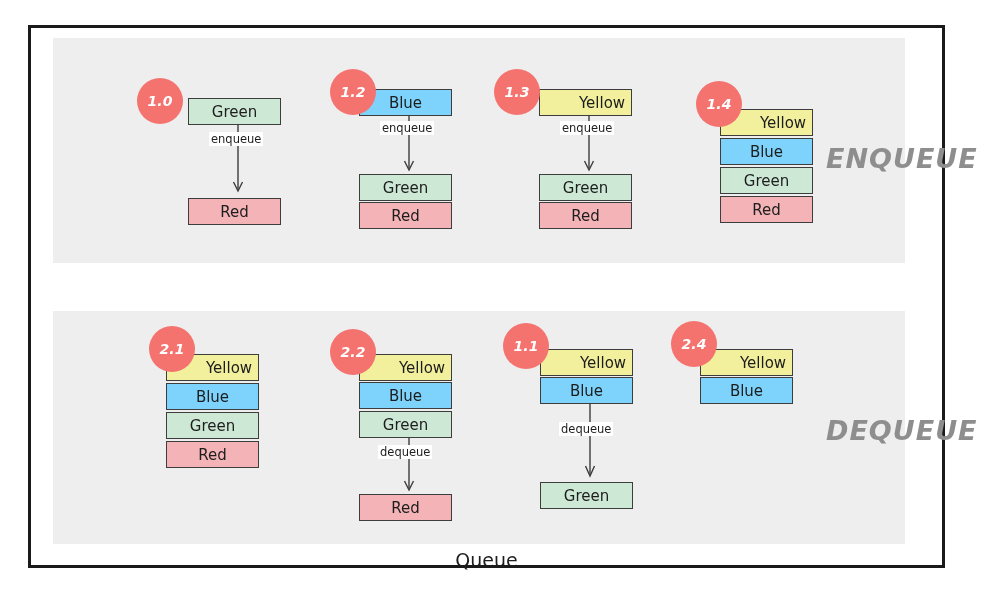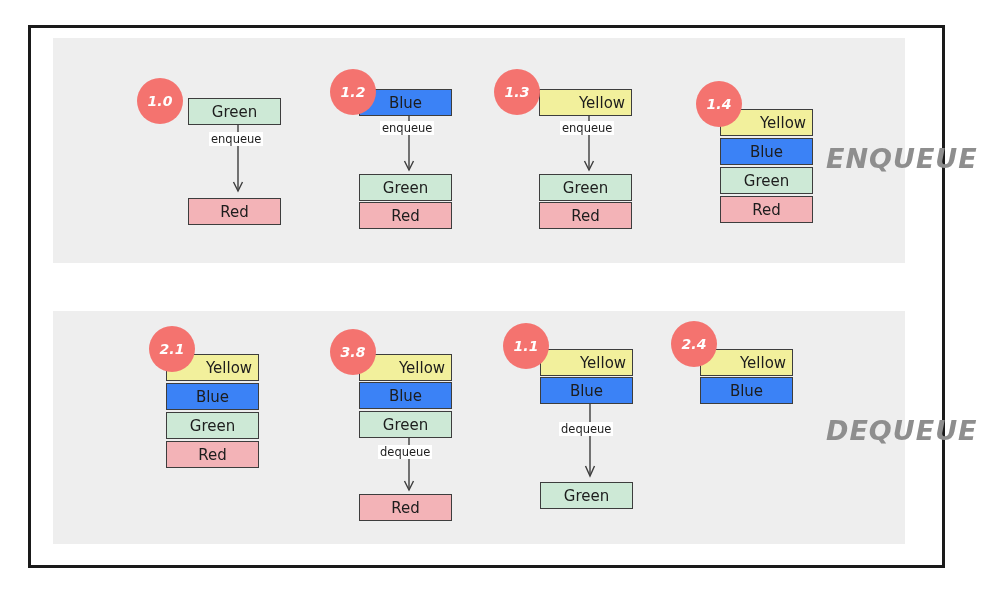--- a/index.html
+++ b/index.html
@@ -86,21 +86,21 @@
     border: 1.5px solid #3d3d3d;
     box-sizing: border-box;
     display: flex;
     align-items: center;
     justify-content: center;
     font-size: 15px;
     color: #1d1d1d;
     z-index: 3;
   }
   .c-green  { background: #cde9d6; }
-  .c-blue   { background: #3b82f6; }
+  .c-blue   { background: #7dd3fc; }
   .c-yellow { background: #f2f09c; padding-left: 33px; }
   .c-red    { background: #f3b3b7; }
 
   
   .arrow {
     position: absolute;
     z-index: 2;
   }
   .arrow svg { display: block; }
 
@@ -205,21 +205,21 @@
       <div class="step">
         <div class="badge" style="left:96px; top:15px;">2.1</div>
 
         <div class="qbox c-yellow" style="left:113px; top:43px;">Yellow</div>
         <div class="qbox c-blue" style="left:113px; top:72px;">Blue</div>
         <div class="qbox c-green" style="left:113px; top:101px;">Green</div>
         <div class="qbox c-red" style="left:113px; top:130px;">Red</div>
       </div>
 
       <div class="step">
-        <div class="badge" style="left:277px; top:18px;">3.8</div>
+        <div class="badge" style="left:277px; top:18px;">2.2</div>
 
         <div class="qbox c-yellow" style="left:306px; top:43px;">Yellow</div>
         <div class="qbox c-blue" style="left:306px; top:71px;">Blue</div>
         <div class="qbox c-green" style="left:306px; top:100px;">Green</div>
 
         <div class="arrow" style="left:349px; top:127px;">
           <svg width="14" height="60" viewBox="0 0 14 60">
             <line x1="7" y1="0" x2="7" y2="50" stroke="#3d3d3d" stroke-width="1.4"></line>
             <polyline points="2.5,43 7,52 11.5,43" fill="none" stroke="#3d3d3d" stroke-width="1.4"></polyline>
           </svg>
@@ -248,15 +248,16 @@
 
       <div class="step">
         <div class="badge" style="left:618px; top:10px;">2.4</div>
 
         <div class="qbox c-yellow" style="left:647px; top:38px;">Yellow</div>
         <div class="qbox c-blue" style="left:647px; top:66px;">Blue</div>
       </div>
 
     </div>
 
+    <div id="caption">Queue</div>
 
   </div>
 </div>
 
 </body></html>

